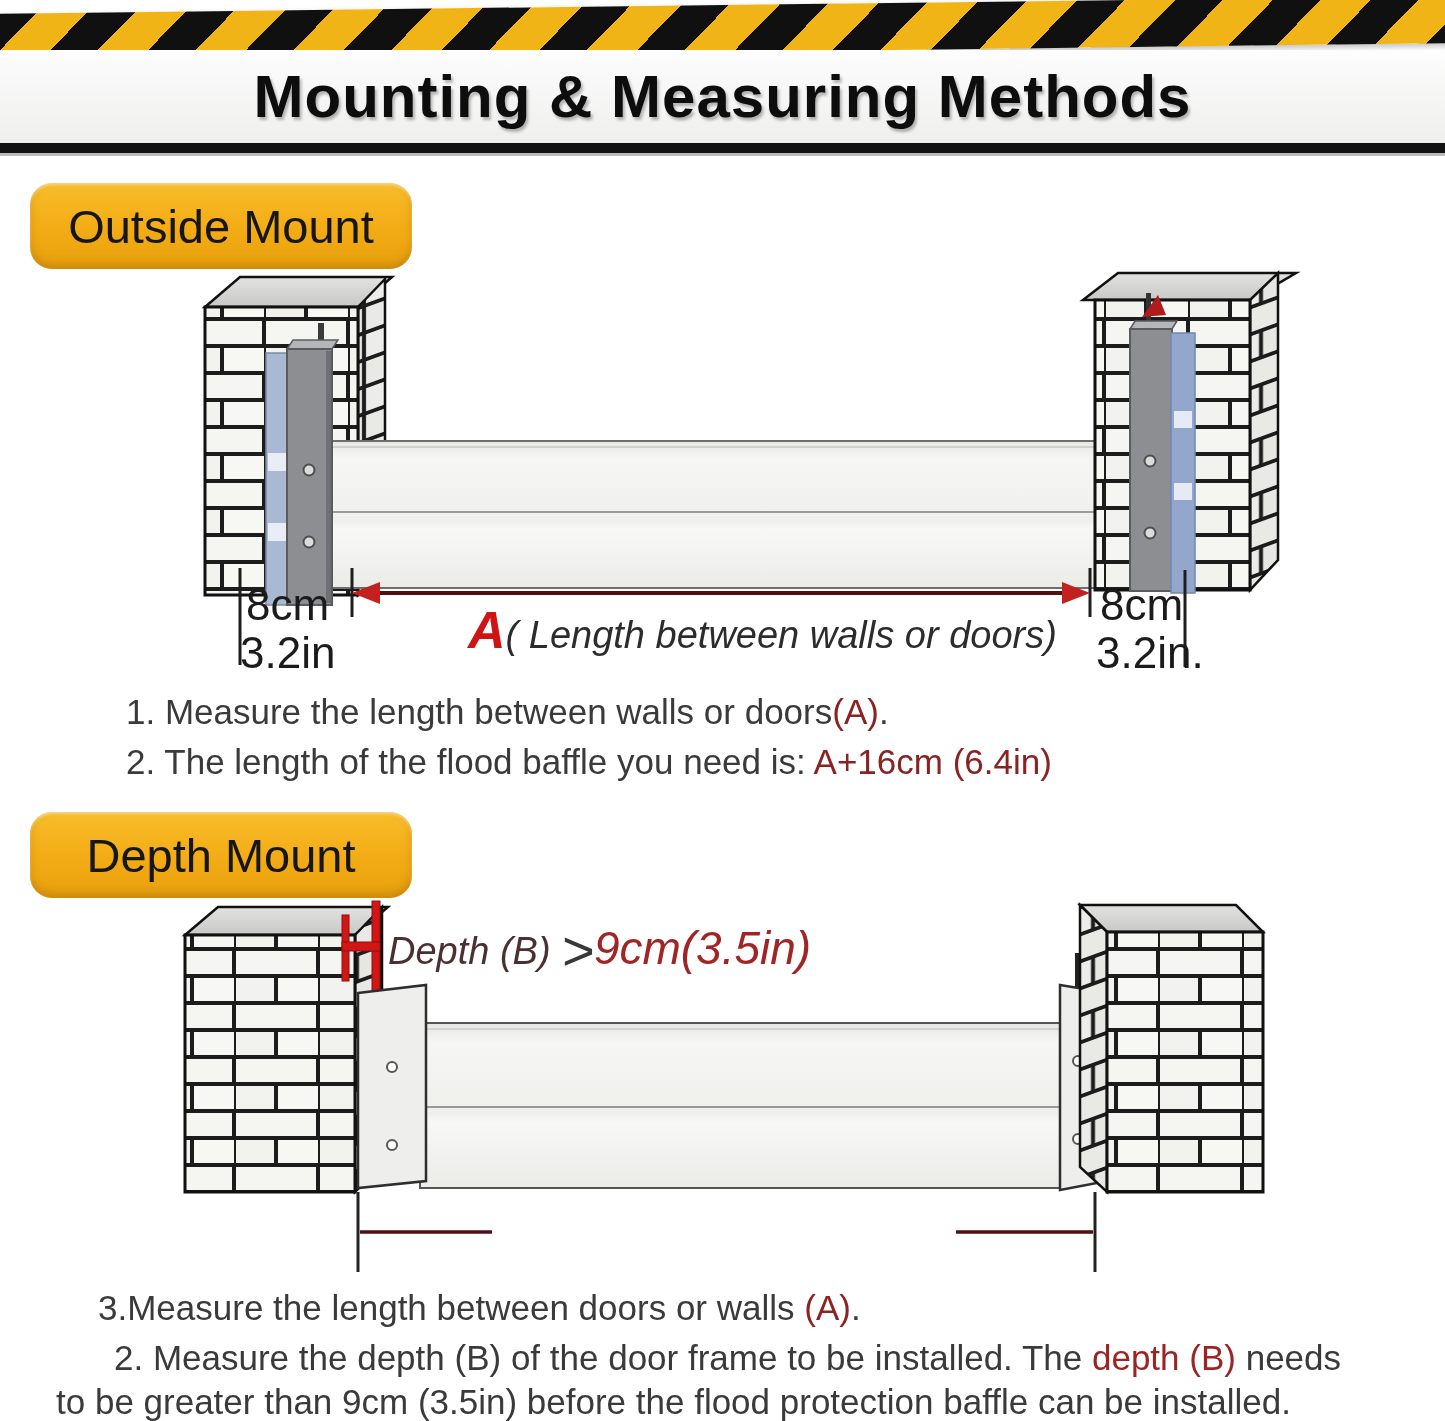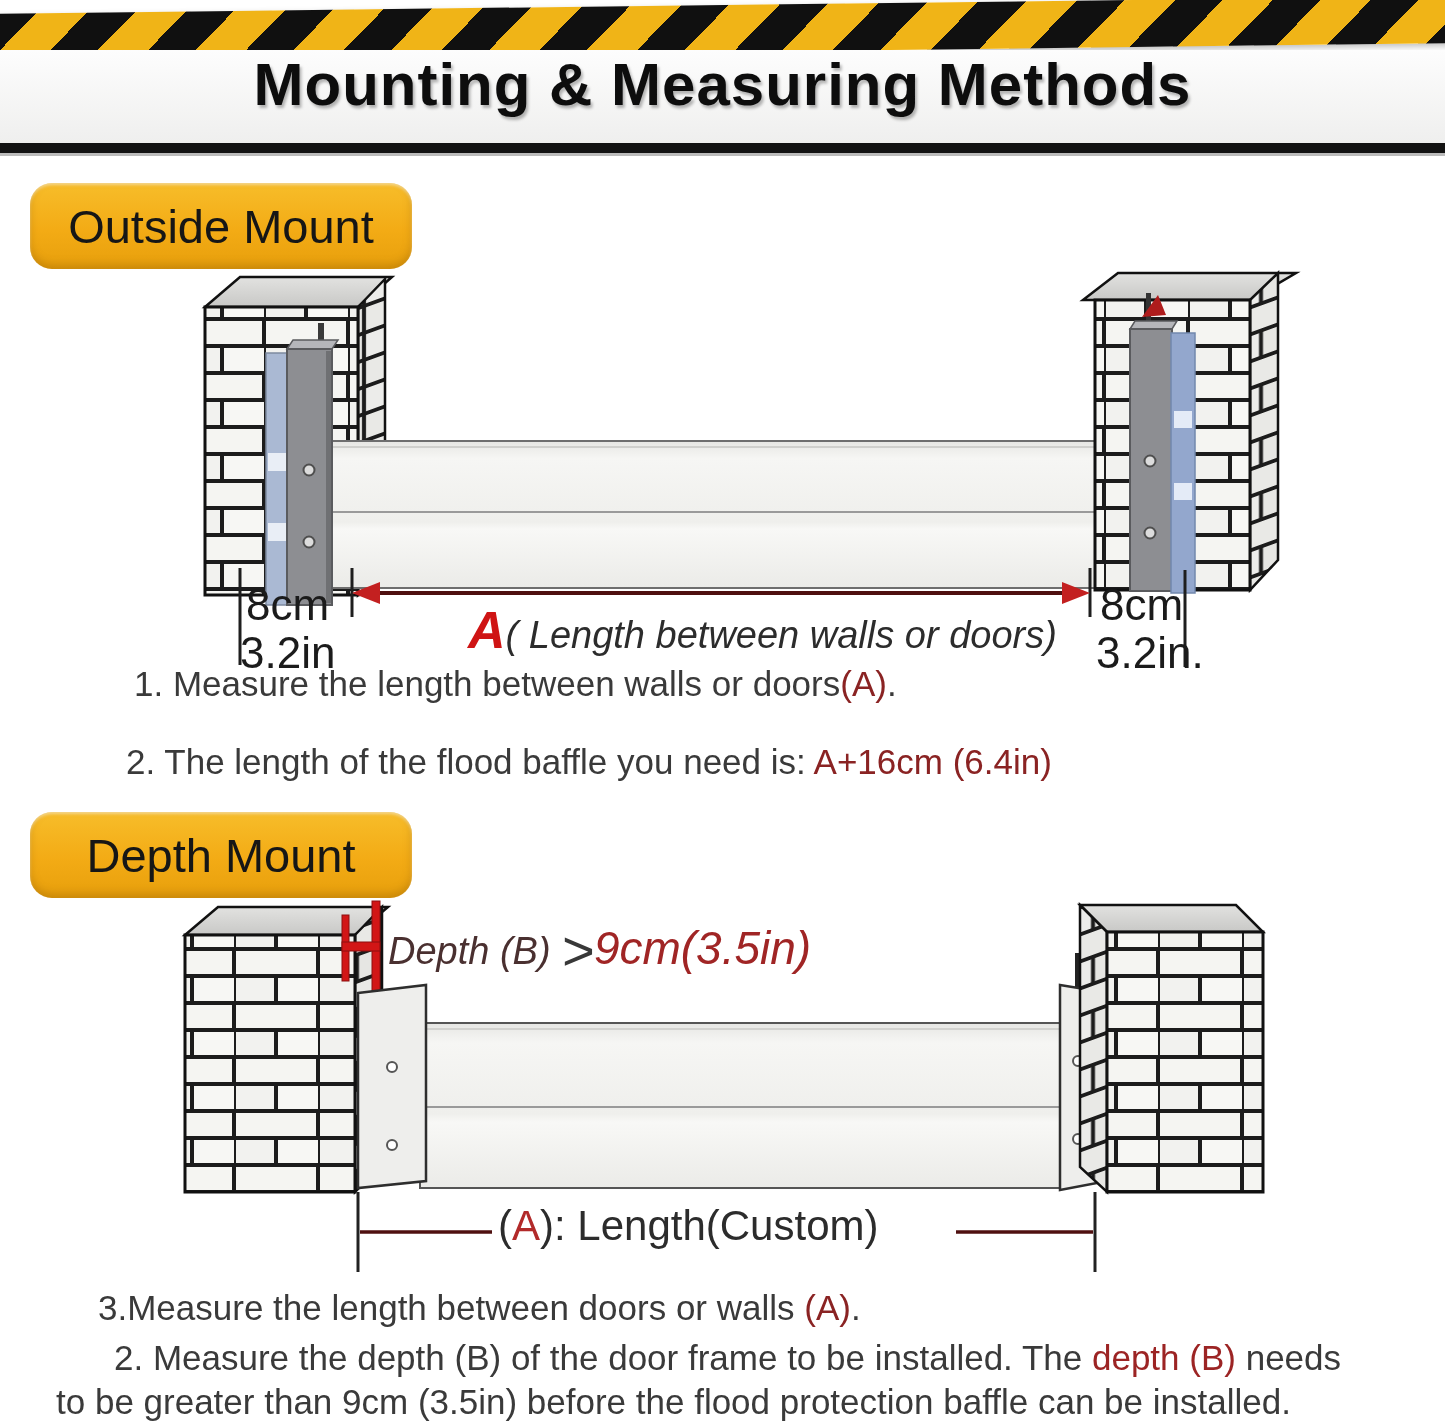--- a/index.html
+++ b/index.html
@@ -20,21 +20,21 @@
   .hazard-band{
     position:absolute;left:-12px;top:5px;width:1470px;height:47px;
     background:repeating-linear-gradient(135deg,
       var(--hazard_black) 0 34px, var(--hazard_yellow) 34px 70px);
     transform:rotate(-0.7deg);
     box-shadow:0 3px 6px rgba(0,0,0,.25);
   }
   .title-band{
     position:absolute;left:0;top:50px;width:1445px;height:93px;
     background:linear-gradient(#fdfdfd,#efefee);
-    display:flex;justify-content:center;
+    display:flex;align-items:center;justify-content:center;
   }
   .title-band .title{
     font-size:60px;font-weight:700;color:#0d0d0d;letter-spacing:1px;
     text-shadow:2px 3px 3px rgba(0,0,0,.28);
   }
   .header-rule{
     position:absolute;left:0;top:143px;width:1445px;height:10px;
     background:#121212;border-bottom:3px solid #bbbbbb;
   }
   
@@ -165,21 +165,21 @@
   </svg>
 
   <div class="meas" style="left:246px;top:572px;">8cm</div>
   <div class="meas" style="left:240px;top:620px;">3.2in</div>
   <div class="meas" style="left:1100px;top:572px;">8cm</div>
   <div class="meas" style="left:1096px;top:620px;">3.2in.</div>
   <div class="a-label">
     <span class="big-a">A</span><span class="rest">( Length between walls or doors)</span>
   </div>
 
-  <div class="step" style="left:126px;top:664px;margin-left:8px;">
+  <div class="step" style="left:126px;top:692px;">
     <span>1. Measure the length between walls or doors</span><span class="ref">(A)</span><span>.</span>
   </div>
   <div class="step" style="left:126px;top:742px;">
     <span>2. The length of the flood baffle you need is: </span><span class="ref">A+16cm (6.4in)</span>
   </div>
 
   <svg id="svg-inside" width="1180" height="390" viewBox="0 0 1180 390">
 
     <g>
       <polygon points="35,40 68,12 238,12 205,40" fill="url(#slabGrad)" stroke="#111" stroke-width="2.5"></polygon>
@@ -222,23 +222,20 @@
       <line x1="208" y1="297" x2="208" y2="377" stroke="#222" stroke-width="3"></line>
       <line x1="945" y1="297" x2="945" y2="377" stroke="#222" stroke-width="3"></line>
       <line x1="210" y1="337" x2="342" y2="337" stroke="var(--arrow_dark,#4f1010)" stroke-width="3.5"></line>
       <line x1="806" y1="337" x2="943" y2="337" stroke="var(--arrow_dark,#4f1010)" stroke-width="3.5"></line>
     </g>
   </svg>
 
   <div class="depth-label">
     <span class="dl">Depth (B) </span><span class="gt">&gt;</span><span class="dv">9cm(3.5in)</span>
   </div>
-  <div class="len-label">
-    <span>(</span><span class="la">A</span><span>): Length(Custom)</span>
-  </div>
 
   <div class="step" style="left:98px;top:1288px;">
     <span>3.Measure the length between doors or walls </span><span class="ref">(A)</span><span>.</span>
   </div>
   <div class="step" style="left:114px;top:1338px;">
     <span>2. Measure the depth (B) of the door frame to be installed. The </span><span class="hl">depth (B)</span><span> needs</span>
   </div>
   <div class="step" style="left:56px;top:1382px;">
     <span>to be greater than 9cm (3.5in) before the flood protection baffle can be installed.</span>
   </div>

